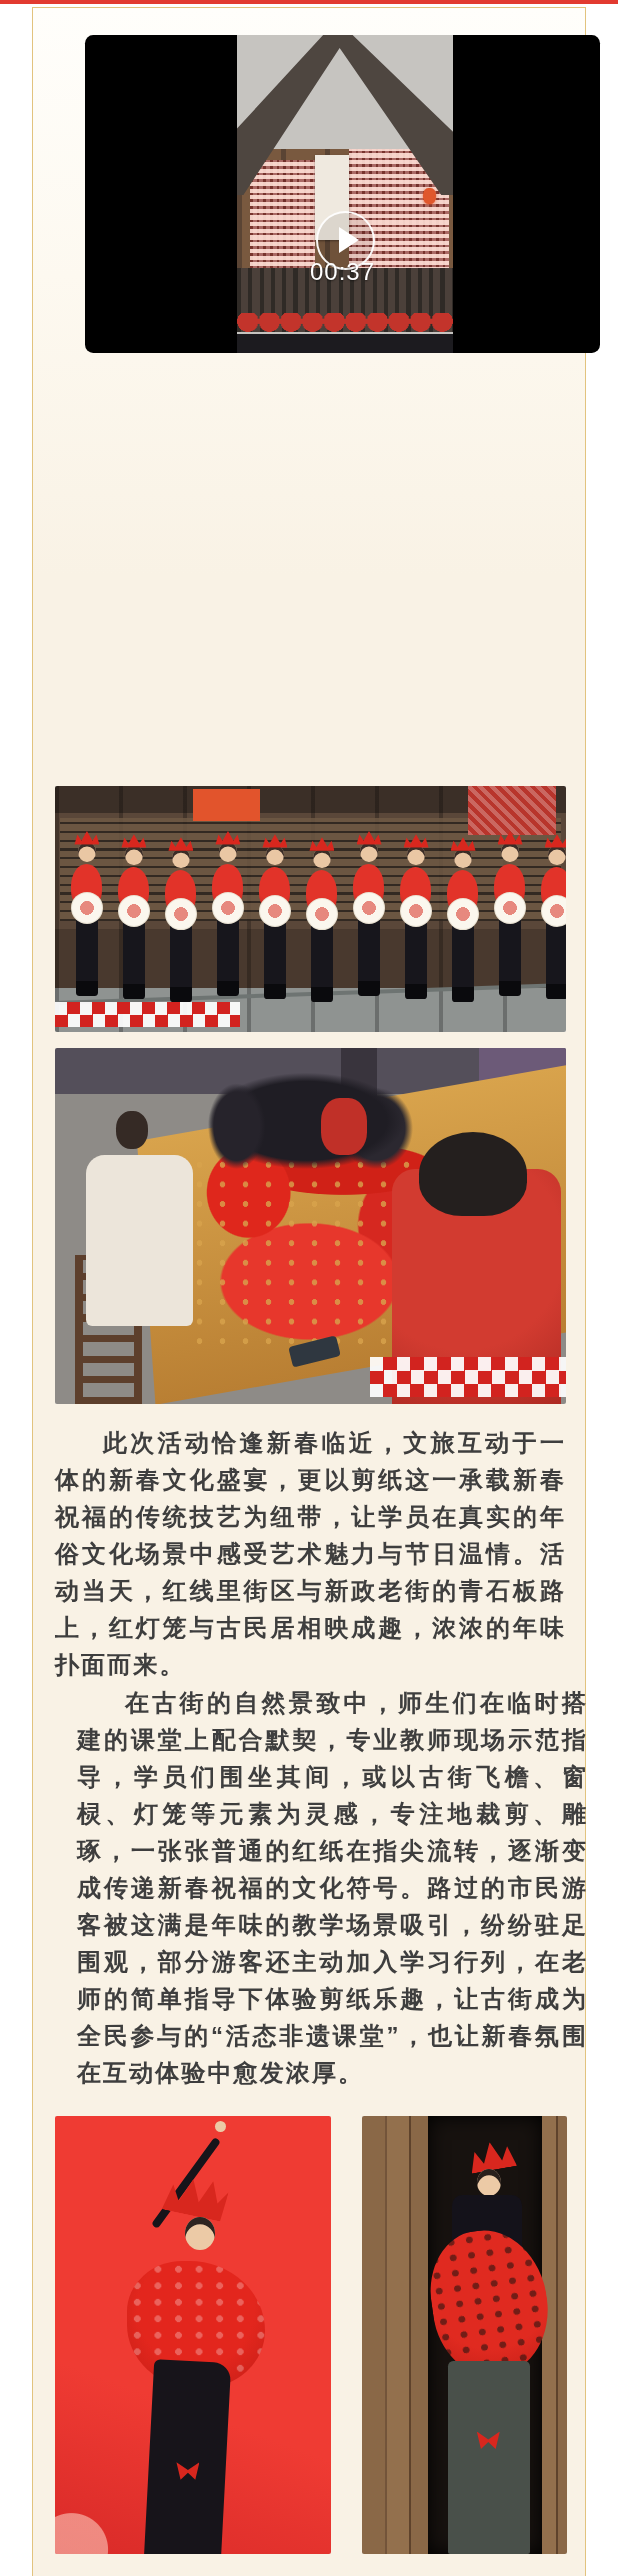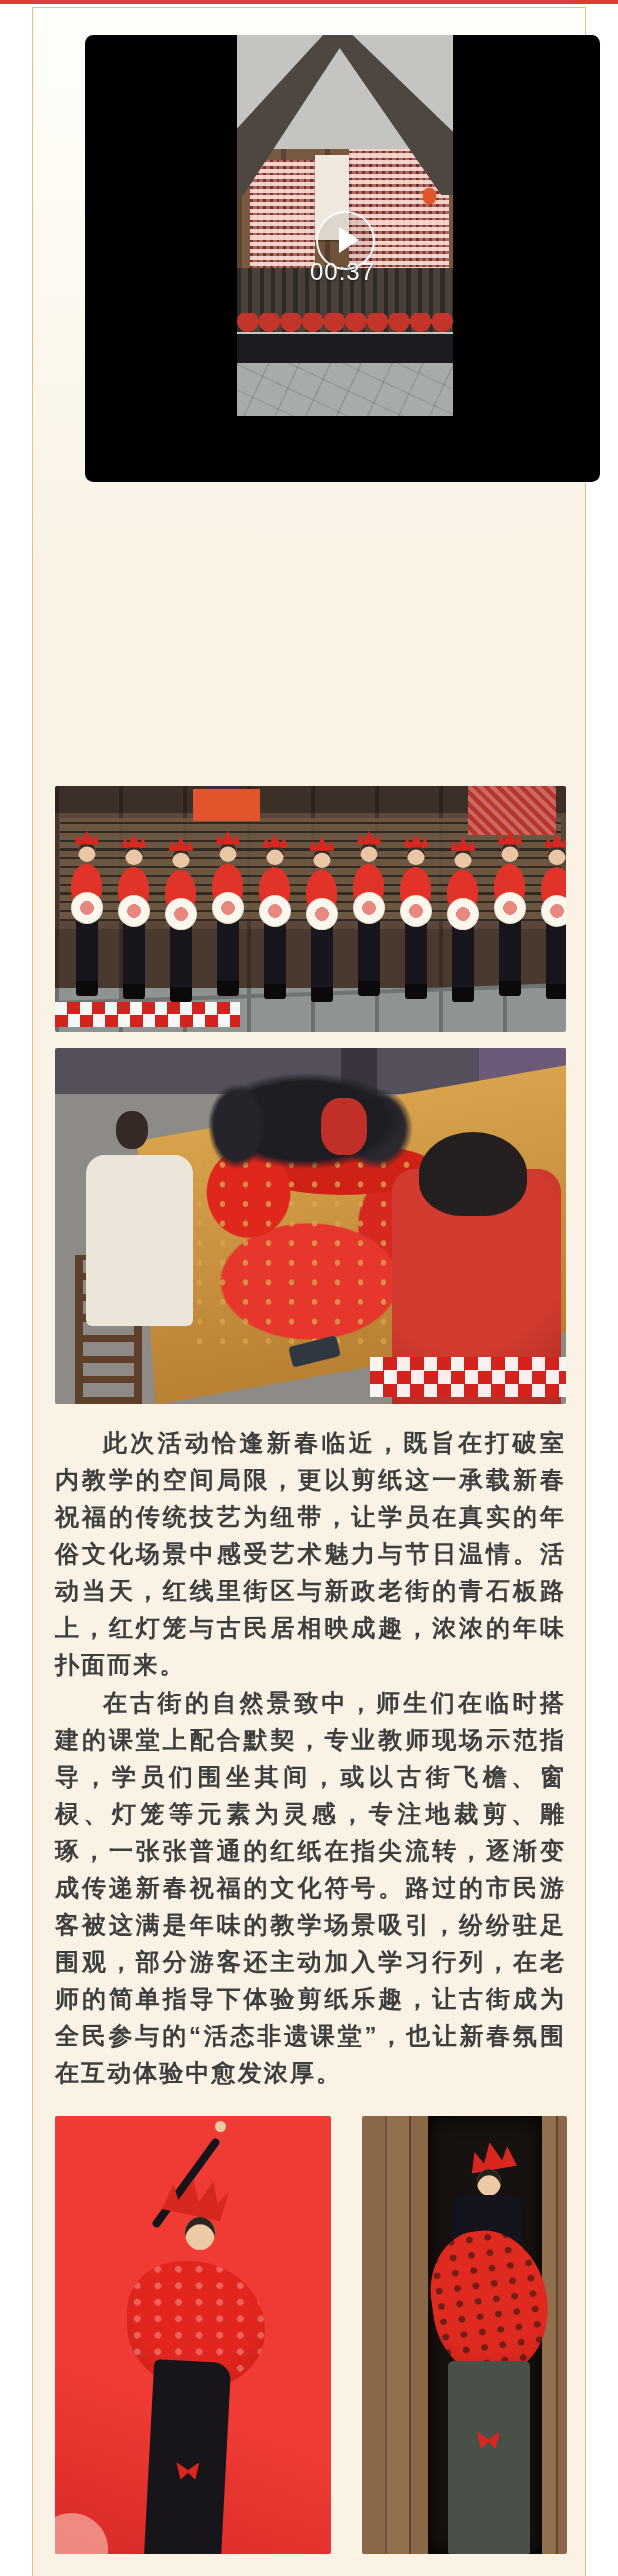--- a/index.html
+++ b/index.html
@@ -4,21 +4,21 @@
 <style>
   html,body{margin:0;padding:0;background:#ffffff;}
   .page{position:relative;width:618px;height:3641px;margin:0 auto;background:#fff;overflow:hidden;
         font-family:"Liberation Sans","DejaVu Sans",sans-serif;}
   
   .top-bar{position:absolute;left:0;top:0;width:618px;height:4.1px;background:#e23a30;}
   
   .card{position:absolute;left:32px;top:7.2px;width:552px;height:3288px;border:1.5px solid #e2c37e;
         background:linear-gradient(180deg,#fffefb 0,#fdf9f0 268px,#f9f2e5 567px,#f9f2e5 100%);}
   
-  .video{position:absolute;left:52px;top:27px;width:515px;height:447px;background:#000;border-radius:8.2px;overflow:hidden;}
+  .video{position:absolute;left:52px;top:27px;width:515px;height:318px;background:#000;border-radius:8.2px;overflow:hidden;}
   .v-frame{position:absolute;left:152px;top:0;width:216px;height:381px;background:#c6c4c0;overflow:hidden;}
   .v-roof{position:absolute;left:-12%;top:-4%;width:124%;height:46%;background:#4e4640;
           clip-path:polygon(47% 0,100% 78%,100% 100%,86% 100%,48% 16%,12% 100%,0 100%,0 78%);}
   .v-facade{position:absolute;left:0;top:30%;width:100%;height:34%;
             background:repeating-linear-gradient(90deg,#5a4434 0 5.2px,#79593f 5.2px 44px);}
   .lattice{position:absolute;background:
             repeating-linear-gradient(0deg,rgba(120,40,40,.55) 0 2.6px,rgba(248,214,205,.95) 2.6px 6.7px),
             repeating-linear-gradient(90deg,rgba(120,40,40,.45) 0 2.6px,rgba(243,196,188,.9) 2.6px 6.7px);}
   .lattice.l1{left:6%;top:8%;width:30%;height:84%;}
   .lattice.l2{left:52%;top:0;width:46%;height:96%;}
@@ -39,21 +39,21 @@
         border-radius:50%;background:rgba(0,0,0,.08);box-sizing:border-box;}
   .play .tri{position:absolute;left:20.6px;top:13.4px;width:0;height:0;border-left:20.6px solid #fff;
         border-top:13.4px solid transparent;border-bottom:13.4px solid transparent;}
   .duration{position:absolute;left:206px;top:223px;width:103px;text-align:center;color:#fff;font-size:24px;
         font-weight:400;letter-spacing:1px;text-shadow:0 0.5px 2.1px rgba(0,0,0,.5);}
   
   .body{position:absolute;left:22px;width:511px;margin:0;font-size:24px;line-height:37px;font-weight:700;
         color:#3e3e3e;text-align:justify;text-indent:2em;letter-spacing:2.1px;}
   .p1{top:440px;}
   .p2a{top:1416px;}
-  .p2b{top:1676px;}
+  .p2b{top:1676px;margin-left:22px;}
   
   
   .photo{position:absolute;left:22px;width:511px;overflow:hidden;border-radius:2.1px;background:#ddd;}
   .photo1{top:778px;height:246px;}
   .ph1-bg{position:absolute;left:0;top:0;right:0;bottom:0;background:
       repeating-linear-gradient(90deg,rgba(0,0,0,.25) 0 3.6px,transparent 3.6px 64px),
       linear-gradient(180deg,#3b2f27 0 11%,#5a4739 11% 58%,#49392e 58% 82%,#8f9391 82%);}
   .ph1-win{position:absolute;left:1%;top:13%;width:98%;height:42%;opacity:.85;background:
       repeating-linear-gradient(0deg,#2c241e 0 2.1px,#6e5944 2.1px 8.8px),
       repeating-linear-gradient(90deg,rgba(0,0,0,.35) 0 2.1px,transparent 2.1px 8.8px);}
@@ -265,21 +265,21 @@
       <div class="ph2-holes"></div>
       <div class="ph2-mid"></div>
       <div class="ph2-kid"></div>
       <div class="ph2-chair"></div>
       <div class="ph2-woman-white"></div>
       <div class="ph2-woman-red"></div>
       <div class="ph2-phone"></div>
       <div class="checker cb-right"></div>
     </div>
 
-    <p class="body p2a">此次活动恰逢新春临近，既旨在打破室内教学的空间局限，更以剪纸这一承载新春祝福的传统技艺为纽带，让学员在真实的年俗文化场景中感受艺术魅力与节日温情。活动当天，红线里街区与新政老街的青石板路上，红灯笼与古民居相映成趣，浓浓的年味扑面而来。</p>
+    <p class="body p2a">此次活动恰逢新春临近，文旅互动于一体的新春文化盛宴，更以剪纸这一承载新春祝福的传统技艺为纽带，让学员在真实的年俗文化场景中感受艺术魅力与节日温情。活动当天，红线里街区与新政老街的青石板路上，红灯笼与古民居相映成趣，浓浓的年味扑面而来。</p>
     <p class="body p2b">在古街的自然景致中，师生们在临时搭建的课堂上配合默契，专业教师现场示范指导，学员们围坐其间，或以古街飞檐、窗棂、灯笼等元素为灵感，专注地裁剪、雕琢，一张张普通的红纸在指尖流转，逐渐变成传递新春祝福的文化符号。路过的市民游客被这满是年味的教学场景吸引，纷纷驻足围观，部分游客还主动加入学习行列，在老师的简单指导下体验剪纸乐趣，让古街成为全民参与的“活态非遗课堂”，也让新春氛围在互动体验中愈发浓厚。</p>
 
     <div class="photo photo3a">
       <div class="ph3a-bg"></div>
       <div class="ph3a-arm"></div>
       <div class="ph3a-hand"></div>
       <div class="ph3a-crown"></div>
       <div class="ph3a-head"></div>
       <div class="ph3a-shawl"></div>
       <div class="ph3a-skirt"></div>

